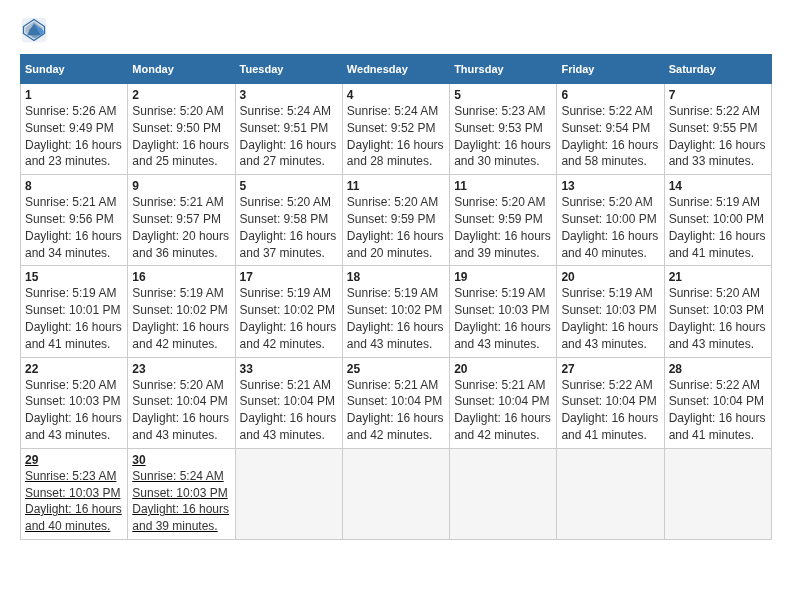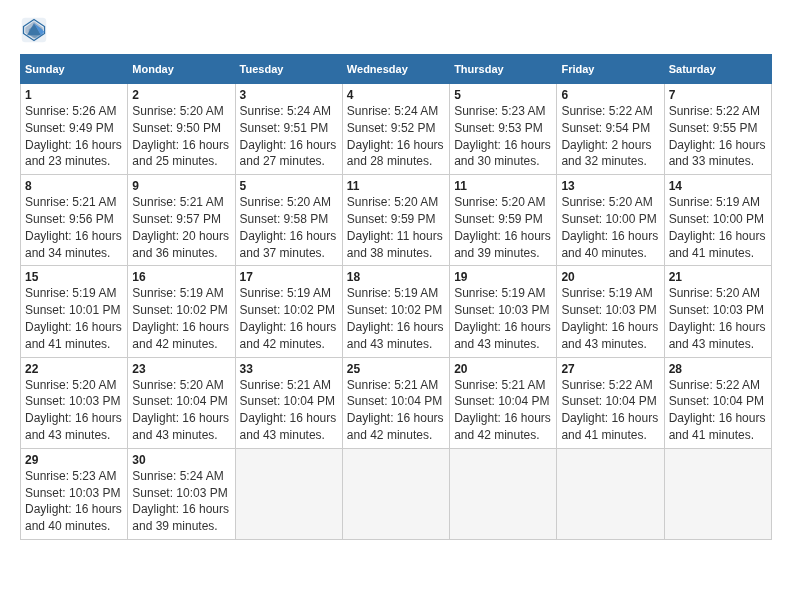--- a/index.html
+++ b/index.html
@@ -83,20 +83,21 @@
       display: block;
       margin-bottom: 1px;
     }
     .day-info {
       font-size: 12px;
       color: #333;
       line-height: 1.4;
     }
     .last-row td {
       height: 70px;
+      text-decoration: underline;
     }
   </style>
 </head>
 <body>
 
 <div class="page">
   <div class="header">
     <div class="logo">
       <svg class="logo-icon" viewBox="0 0 32 32" width="32" height="32">
         <rect x="2" y="2" width="28" height="28" rx="4" fill="#2e6da4" opacity="0.1"></rect>
@@ -170,21 +171,21 @@
           <span>Sunrise: 5:23 AM</span><br>
           <span>Sunset: 9:53 PM</span><br>
           <span>Daylight: 16 hours and 30 minutes.</span>
         </div>
       </td>
           <td>
         <span class="day-num">6</span>
         <div class="day-info">
           <span>Sunrise: 5:22 AM</span><br>
           <span>Sunset: 9:54 PM</span><br>
-          <span>Daylight: 2 hours and 32 minutes.</span>
+          <span>Daylight: 16 hours and 58 minutes.</span>
         </div>
       </td>
           <td>
         <span class="day-num">7</span>
         <div class="day-info">
           <span>Sunrise: 5:22 AM</span><br>
           <span>Sunset: 9:55 PM</span><br>
           <span>Daylight: 16 hours and 33 minutes.</span>
         </div>
       </td>
@@ -212,21 +213,21 @@
           <span>Sunrise: 5:20 AM</span><br>
           <span>Sunset: 9:58 PM</span><br>
           <span>Daylight: 16 hours and 37 minutes.</span>
         </div>
       </td>
           <td>
         <span class="day-num">11</span>
         <div class="day-info">
           <span>Sunrise: 5:20 AM</span><br>
           <span>Sunset: 9:59 PM</span><br>
-          <span>Daylight: 11 hours and 38 minutes.</span>
+          <span>Daylight: 16 hours and 20 minutes.</span>
         </div>
       </td>
           <td>
         <span class="day-num">11</span>
         <div class="day-info">
           <span>Sunrise: 5:20 AM</span><br>
           <span>Sunset: 9:59 PM</span><br>
           <span>Daylight: 16 hours and 39 minutes.</span>
         </div>
       </td>

